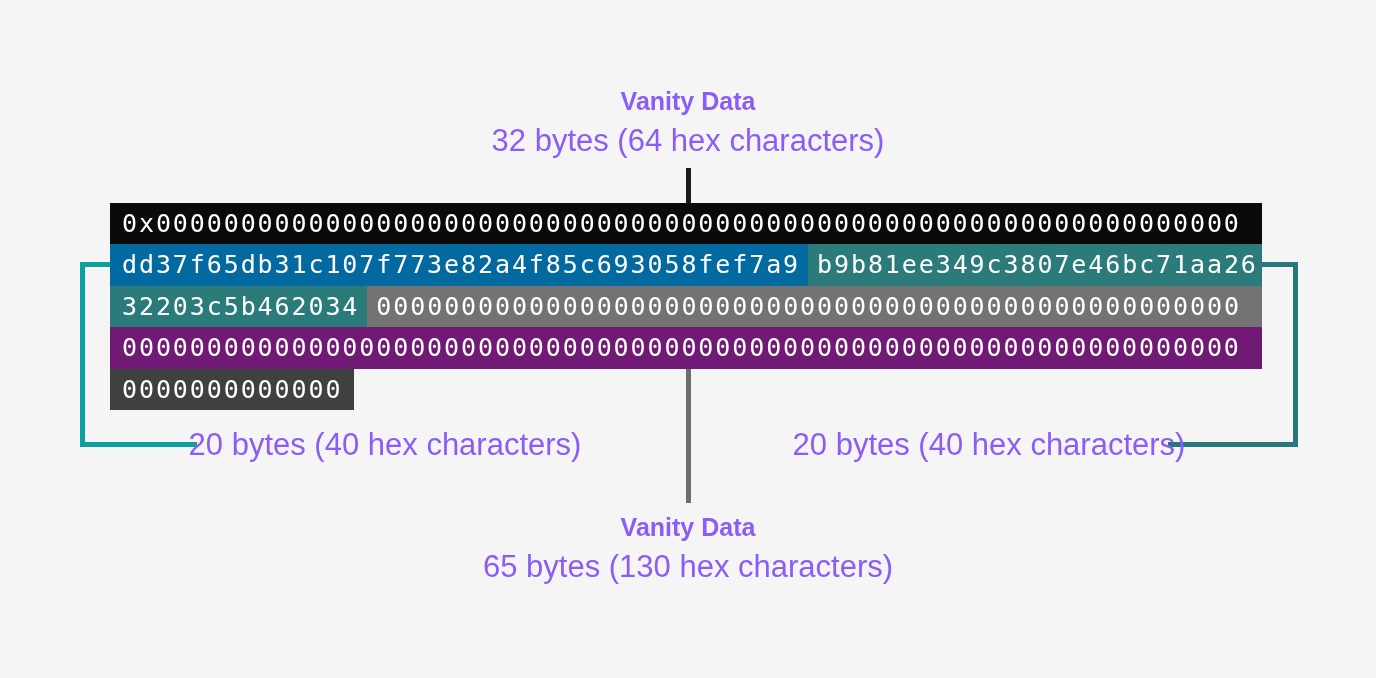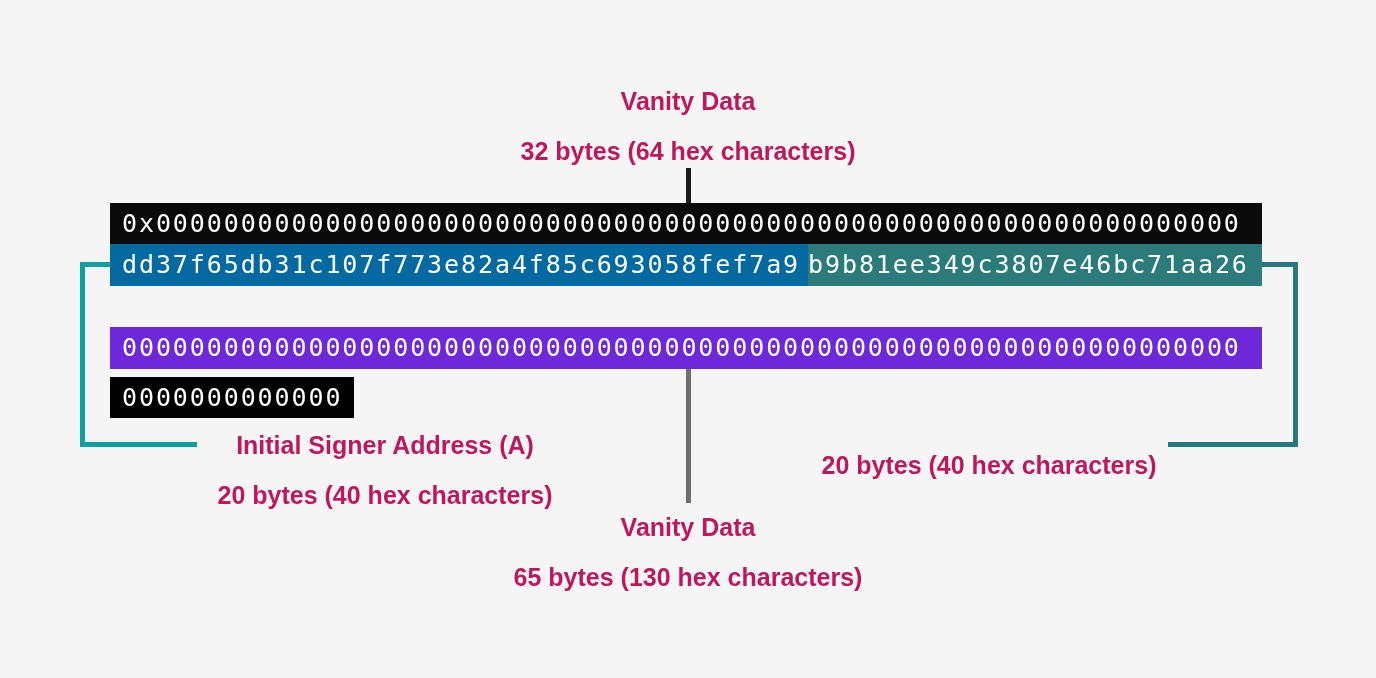--- a/index.html
+++ b/index.html
@@ -10,25 +10,25 @@
     position:relative;
     overflow:hidden;
   }
   .canvas{position:absolute;inset:0;}
 
   
   .label{
     position:absolute;
     transform:translateX(-50%);
     text-align:center;
-    color:#be185d;
+    color:#8b5cf6;
     white-space:nowrap;
   }
   .label .t{font-weight:bold;font-size:25px;line-height:30px;margin-bottom:10px;}
-  .label .s{font-weight:bold;font-size:25px;line-height:30px;margin-top:20px;}
+  .label .s{font-weight:normal;font-size:31px;line-height:30px;}
 
   
   .hexblock{
     position:absolute;
     left:110px;top:203px;
     width:1152px;
   }
   .hexrow{display:flex;height:41.4px;}
   .seg{
     display:block;
@@ -36,25 +36,25 @@
     overflow:hidden;
     font-family:"DejaVu Sans Mono", monospace;
     font-size:25px;
     letter-spacing:1.9px;
     line-height:41.4px;
     height:41.4px;
     color:#ffffff;
   }
   .seg-black     {background:#0a0a0a;flex:1;padding:0 12px;}
   .seg-a         {background:#0369a1;padding-left:12px;padding-right:8px;}
-  .seg-b-cont    {background:#2b7b7b;flex:1;padding-right:12px;}
+  .seg-b-cont    {background:#2b7b7b;flex:1;padding-left:9px;padding-right:12px;}
   .seg-b-head    {background:#2b7b7b;padding-left:12px;padding-right:8px;}
   .seg-gray-fill {background:#737373;flex:1;padding-left:9px;padding-right:12px;}
-  .seg-gray-full {background:#6d28d9;flex:1;padding:0 12px;}
-  .seg-gray-short{background:#000000;padding:0 12px;margin-top:8px;}
+  .seg-gray-full {background:#701a75;flex:1;padding:0 12px;}
+  .seg-gray-short{background:#404040;padding:0 12px;}
 
   
   .vline{position:absolute;width:5px;}
   .top-connector {left:686px;top:168px;height:35px;background:#1b1b1b;}
   .vanity-connector{left:686px;top:369px;height:134px;background:#6e6e6e;}
 
   
   .bk{position:absolute;}
   .bk-a{background:#0da0a0;}
   .bk-b{background:#27787c;}
@@ -84,39 +84,40 @@
 
   <div class="hexblock">
     <div class="hexrow">
       <span class="seg seg-black">0x0000000000000000000000000000000000000000000000000000000000000000</span>
     </div>
     <div class="hexrow">
       <span class="seg seg-a">dd37f65db31c107f773e82a4f85c693058fef7a9</span>
       <span class="seg seg-b-cont">b9b81ee349c3807e46bc71aa26</span>
     </div>
     <div class="hexrow">
+      <span class="seg seg-b-head">32203c5b462034</span>
+      <span class="seg seg-gray-fill">000000000000000000000000000000000000000000000000000</span>
     </div>
     <div class="hexrow">
       <span class="seg seg-gray-full">000000000000000000000000000000000000000000000000000000000000000000</span>
     </div>
     <div class="hexrow">
       <span class="seg seg-gray-short">0000000000000</span>
     </div>
   </div>
 
   <div class="bk bk-a bk-a-h1"></div>
   <div class="bk bk-a bk-a-v"></div>
   <div class="bk bk-a bk-a-h2"></div>
 
   <div class="bk bk-b bk-b-h1"></div>
   <div class="bk bk-b bk-b-v"></div>
   <div class="bk bk-b bk-b-h2"></div>
 
   <div class="label label-a">
-    <div class="t">Initial Signer Address (A)</div>
     <div class="s">20 bytes (40 hex characters)</div>
   </div>
   <div class="label label-b">
     <div class="s">20 bytes (40 hex characters)</div>
   </div>
 
   <div class="vline vanity-connector"></div>
 
   <div class="label label-bottom">
     <div class="t">Vanity Data</div>

